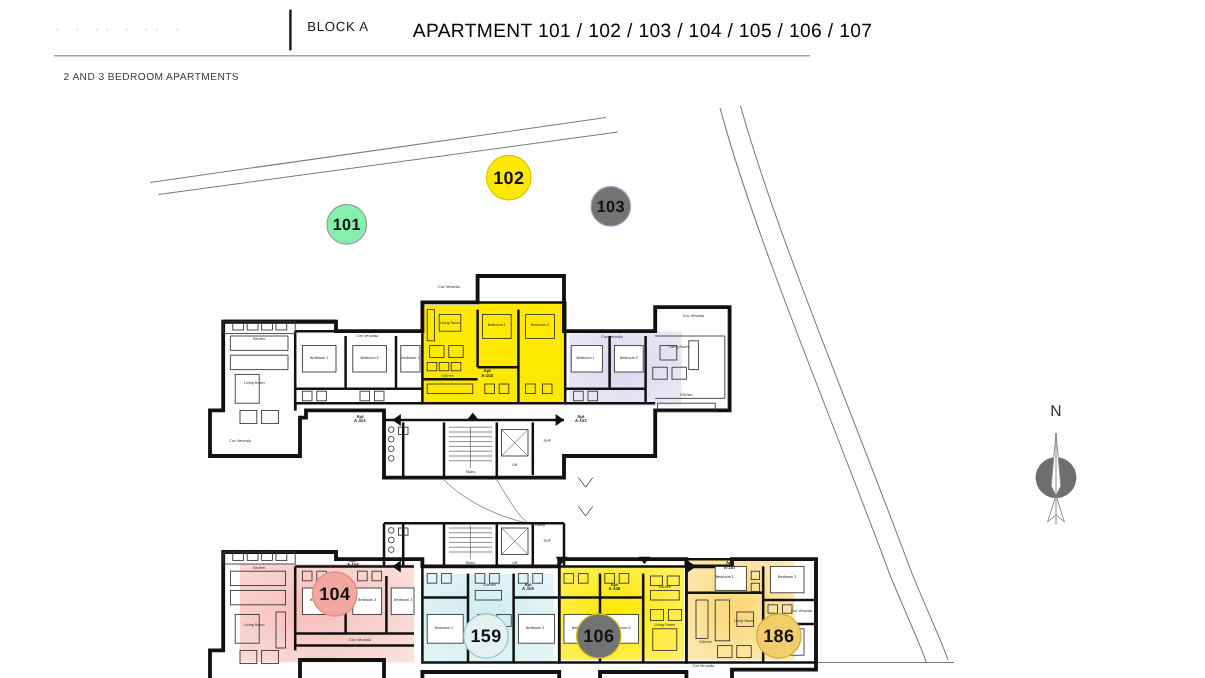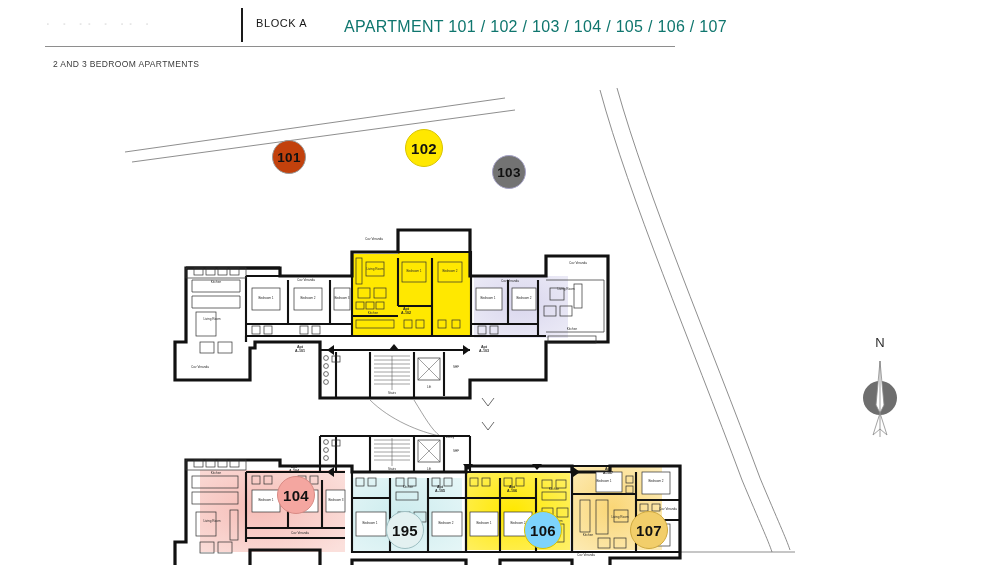--- a/index.html
+++ b/index.html
@@ -19,21 +19,21 @@
   }
   #header-divider-v{
     position:absolute;left:241px;top:8px;width:2px;height:34px;background:#1a1a1a;
   }
   #block-title{
     position:absolute;left:256px;top:17px;font-size:11px;letter-spacing:.6px;
     color:#161616;white-space:nowrap;
   }
   #apartment-list{
     position:absolute;left:344px;top:18px;font-size:16px;letter-spacing:.3px;
-    color:#0f766e;white-space:nowrap;
+    color:#000000;white-space:nowrap;
   }
   #header-rule{
     position:absolute;left:45px;top:46px;width:630px;height:1px;background:#8e8e8e;
   }
   #subtitle{
     position:absolute;left:53px;top:59px;font-size:8.5px;letter-spacing:.35px;
     color:#3a3a3a;white-space:nowrap;
   }
 
   
@@ -483,27 +483,27 @@
 
         <g fill="#111">
           <path d="M327,392 l7,-5 l0,10 Z"></path>
           <path d="M537,390 l-5,-6 l10,0 Z"></path>
           <path d="M468,390 l-5,-6 l10,0 Z"></path>
           <path d="M580,392 l-7,-5 l0,10 Z"></path>
         </g>
       </g>
     </svg>
 
-    <div class="apt-bubble sz-s" style="left:272px;top:60px;background:#c2410c;border:1.5px solid #9a9a9a;">101</div>
+    <div class="apt-bubble sz-s" style="left:272px;top:90px;background:#86efac;border:1.5px solid #9a9a9a;">101</div>
     <div class="apt-bubble sz-m" style="left:405px;top:49px;background:#FFE800;border:1.5px solid #D9C400;">102</div>
     <div class="apt-bubble sz-s" style="left:492px;top:75px;background:#737373;border:1.5px solid #a7a4c8;">103</div>
-    <div class="apt-bubble sz-m" style="left:277px;top:396px;background:#F4A6A0;border:1.5px solid #D98A84;">104</div>
-    <div class="apt-bubble sz-m" style="left:386px;top:431px;background:#E3F1F1;border:1.5px solid #9dbfc2;">195</div>
-    <div class="apt-bubble sz-m" style="left:524px;top:431px;background:#7dd3fc;border:1.5px solid #D9C400;">106</div>
-    <div class="apt-bubble sz-m" style="left:630px;top:431px;background:#F2CE6A;border:1.5px solid #CFA93F;">107</div>
+    <div class="apt-bubble sz-m" style="left:260px;top:396px;background:#F4A6A0;border:1.5px solid #D98A84;">104</div>
+    <div class="apt-bubble sz-m" style="left:386px;top:431px;background:#E3F1F1;border:1.5px solid #9dbfc2;">159</div>
+    <div class="apt-bubble sz-m" style="left:480px;top:431px;background:#737373;border:1.5px solid #D9C400;">106</div>
+    <div class="apt-bubble sz-m" style="left:630px;top:431px;background:#F2CE6A;border:1.5px solid #CFA93F;">186</div>
 
     <div id="north-arrow">
       <div id="north-letter">N</div>
       <svg width="50" height="90" viewBox="0 0 50 90" style="position:absolute;left:0;top:18px;">
         <circle cx="25" cy="45" r="17" fill="#6e6e6e"></circle>
         <path d="M25,8 L21,52 L25,60 L29,52 Z" fill="#ffffff" stroke="#8a8a8a" stroke-width=".8"></path>
         <path d="M25,60 L18,82 L25,76 L32,82 Z" fill="#ffffff" stroke="#8a8a8a" stroke-width=".8"></path>
         <path d="M25,8 L25,84" stroke="#777" stroke-width=".7" fill="none"></path>
       </svg>
     </div>

